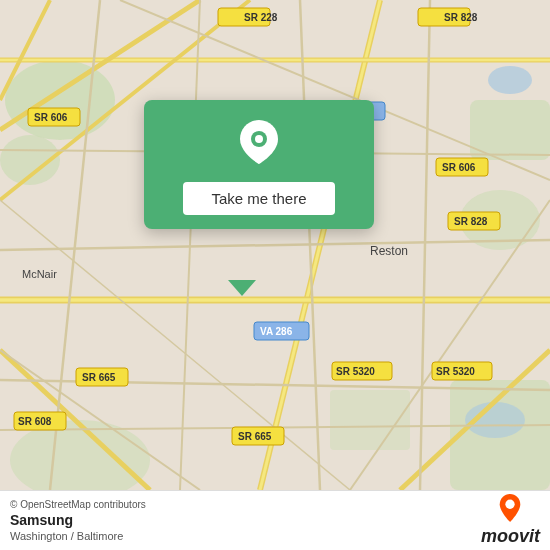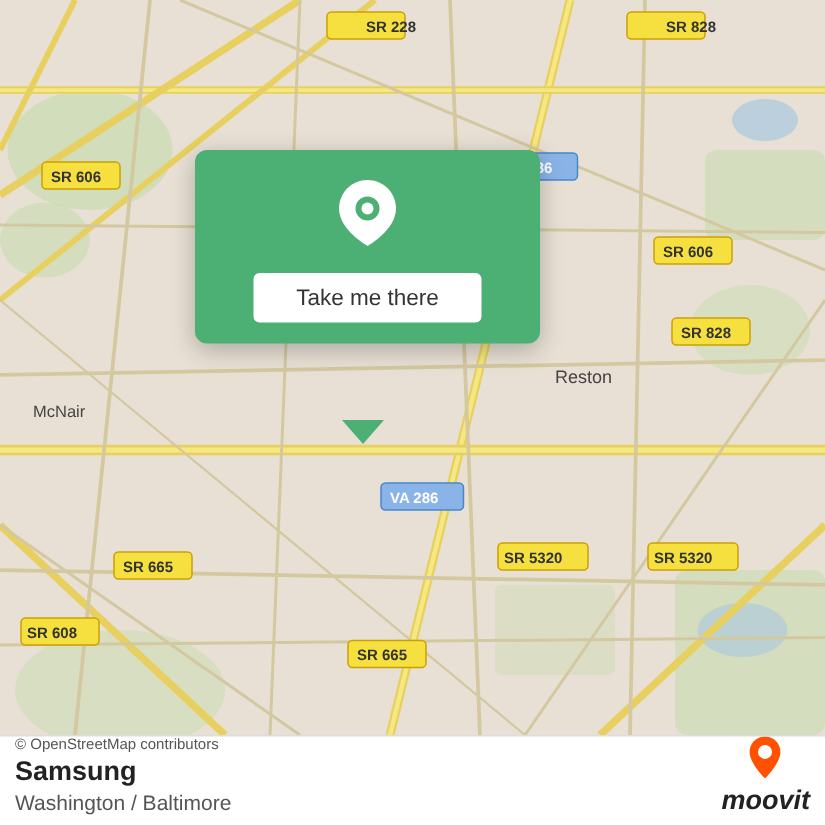--- a/index.html
+++ b/index.html
@@ -24,21 +24,21 @@
       width: 100%;
       height: 100%;
       position: absolute;
       top: 0; left: 0;
     }
 
     
     .location-card {
       position: absolute;
       top: 100px;
-      left: 130px;
+      left: 144px;
       width: 230px;
       background: #4caf74;
       border-radius: 8px;
       display: flex;
       flex-direction: column;
       align-items: center;
       padding: 18px 20px 14px 20px;
       box-shadow: 0 4px 16px rgba(0,0,0,0.25);
     }
 
@@ -74,44 +74,44 @@
       margin-top: 0;
     }
 
     
     #bottom-bar {
       width: 550px;
       height: 60px;
       background: white;
       border-top: 1px solid #ddd;
       display: flex;
-      align-items: flex-start;
+      align-items: center;
       padding: 0 10px;
       justify-content: space-between;
     }
 
     .bottom-left {
       display: flex;
       flex-direction: column;
       gap: 2px;
     }
 
     .osm-credit {
       font-size: 10px;
       color: #555;
     }
 
     .location-title {
-      font-size: 18px;
+      font-size: 14px;
       font-weight: bold;
       color: #222;
     }
 
     .location-subtitle {
-      font-size: 14px;
+      font-size: 11px;
       color: #555;
     }
 
     .moovit-logo {
       display: flex;
       align-items: center;
       gap: 4px;
       flex-direction: column;
     }
 

